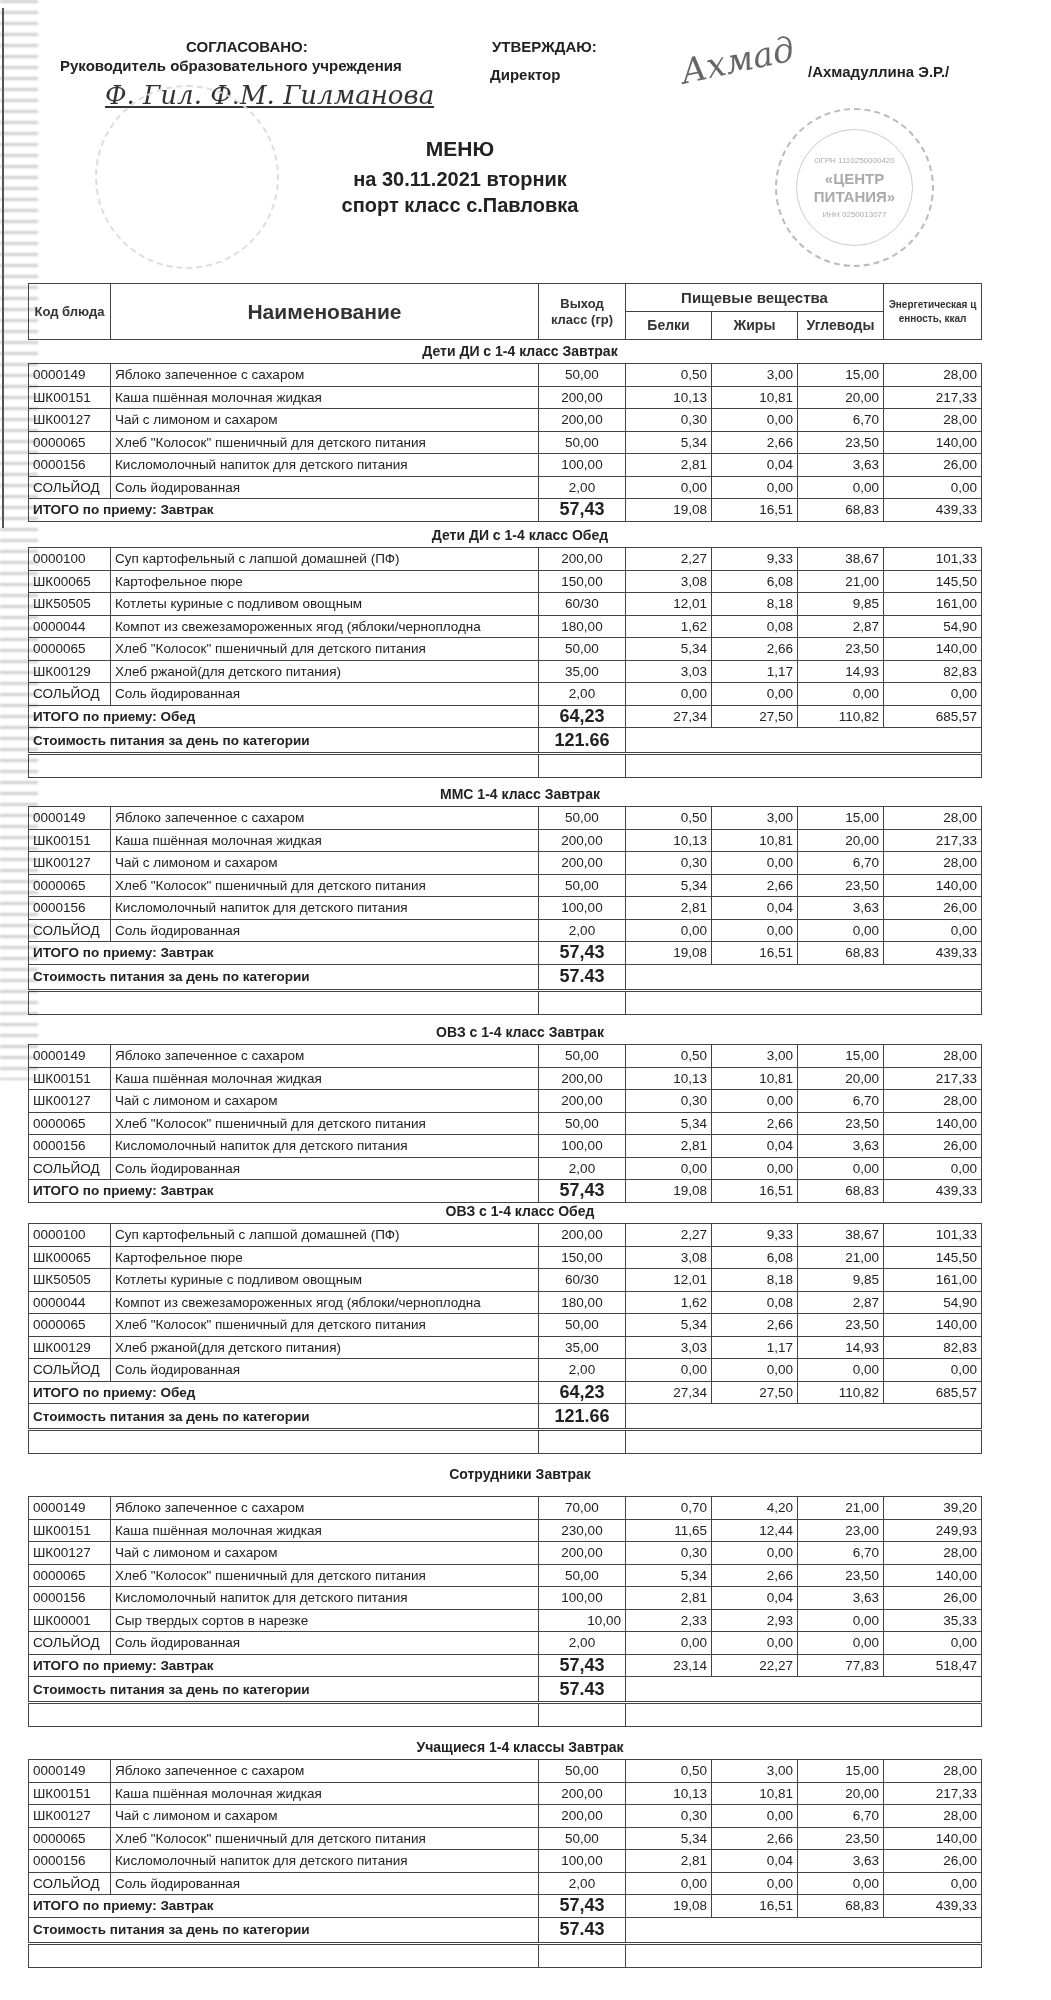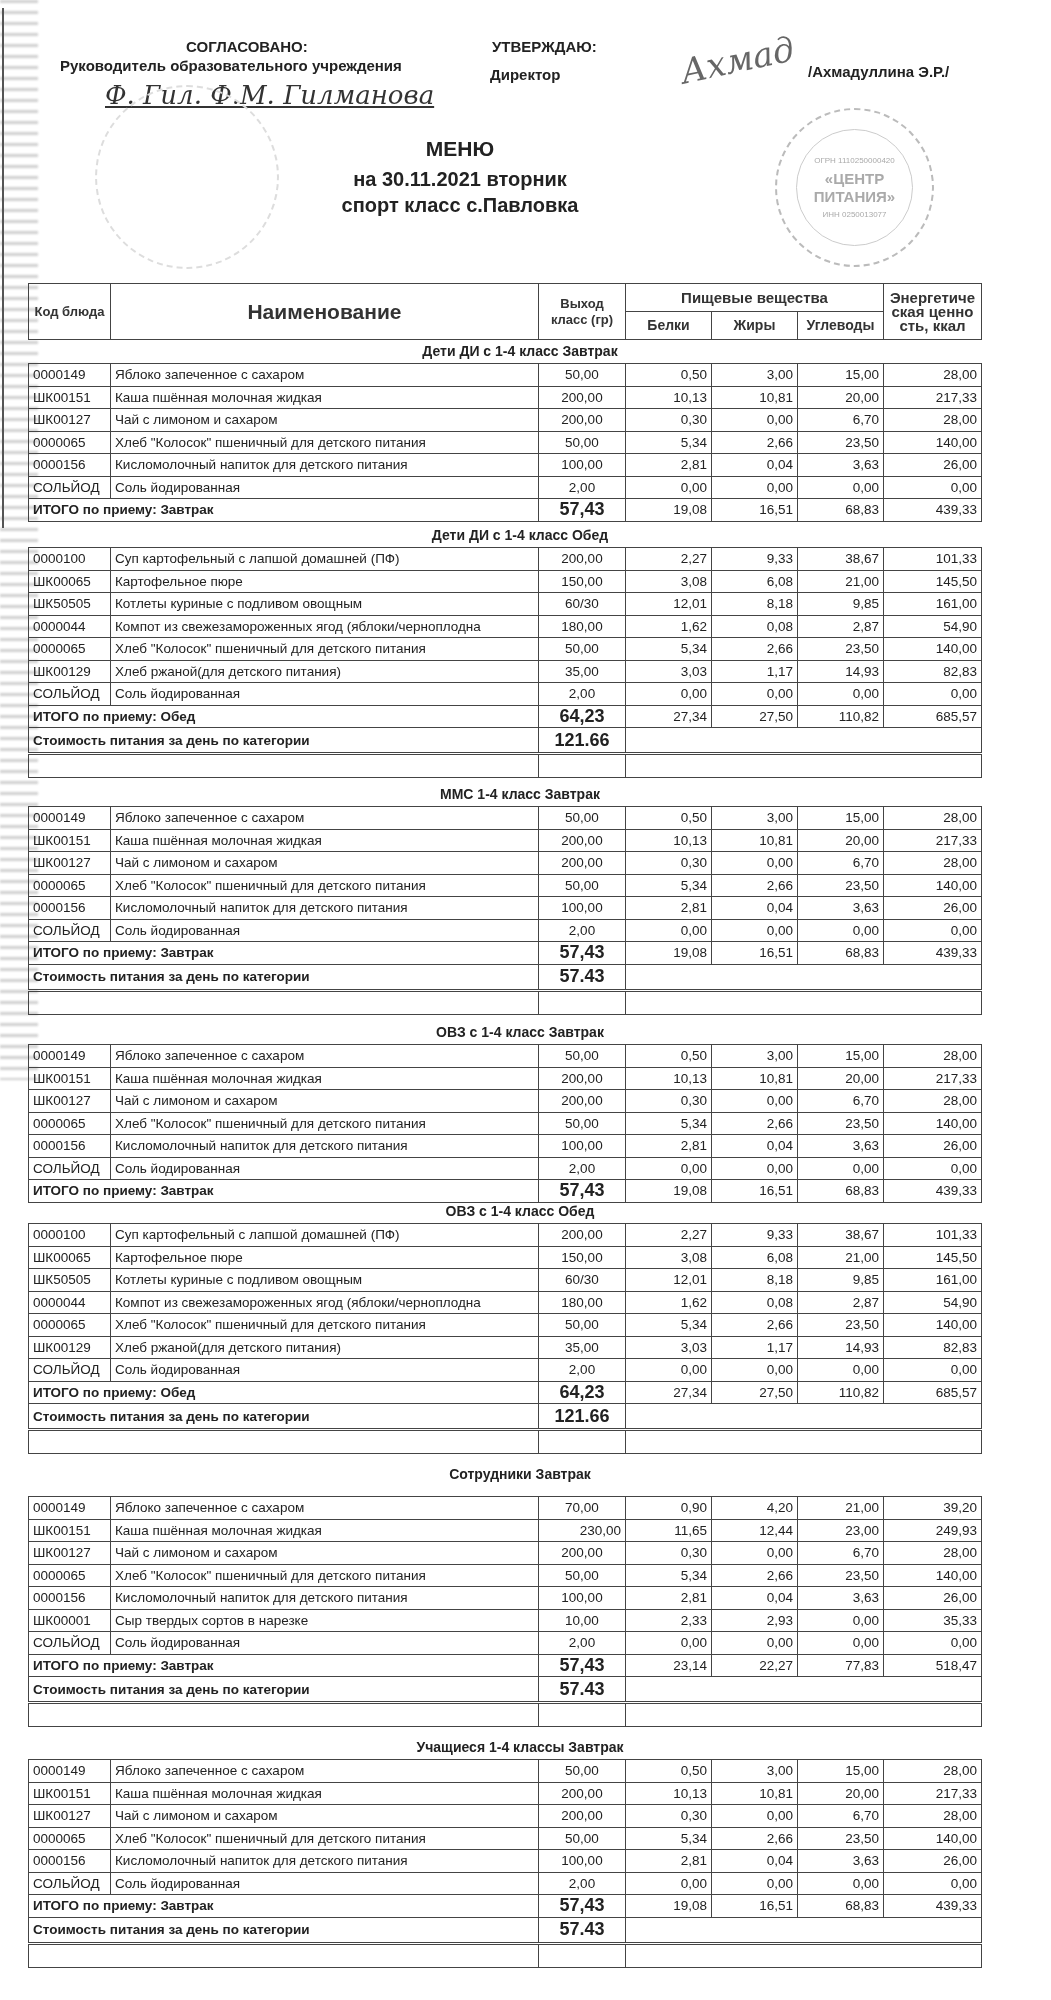--- a/index.html
+++ b/index.html
@@ -23,21 +23,21 @@
   .c-p { width:86px; } .c-f { width:86px; } .c-c { width:86px; } .c-k { width:98px; }
   td.num { text-align:right; }
   td.yield { text-align:center; }
   tr.total td { font-weight:bold; }
   tr.total td.num { font-weight:normal; }
   tr.total td.yield, tr.cost td.yield { font-weight:bold; font-size:18px; }
   tr.cost td { font-weight:bold; height:24px; border-bottom:3px double #444; }
   tr.blank td { height:22px; }
   thead th { font-weight:bold; color:#333; }
   .th-big { font-size:21px; }
-  .th-small { font-size:15px; line-height:14px; }
+  .th-small { font-size:10px; line-height:14px; }
   .th-mid { font-size:13px; line-height:16px; }
   .th-sub { font-size:14px; }
   .section-title { position:absolute; left:15px; width:1010px; text-align:center; font-weight:bold; font-size:14px; }
 </style>
 </head>
 <body>
 
 <div class="bleed"></div>
 <div class="bleed-line"></div>
 
@@ -527,29 +527,29 @@
         <col class="c-p">
         <col class="c-f">
         <col class="c-c">
         <col class="c-k">
       </colgroup>
       <tbody>
         <tr>
           <td class="">0000149</td>
           <td class="">Яблоко запеченное с сахаром</td>
           <td class="yield" style="text-align: center;">70,00</td>
-          <td class="num">0,90</td>
+          <td class="num">0,70</td>
           <td class="num">4,20</td>
           <td class="num">21,00</td>
           <td class="num">39,20</td>
         </tr>
         <tr>
           <td class="">ШК00151</td>
           <td class="">Каша пшённая молочная жидкая</td>
-          <td class="yield" style="text-align: right;">230,00</td>
+          <td class="yield" style="text-align: center;">230,00</td>
           <td class="num">11,65</td>
           <td class="num">12,44</td>
           <td class="num">23,00</td>
           <td class="num">249,93</td>
         </tr>
         <tr>
           <td class="">ШК00127</td>
           <td class="">Чай с лимоном и сахаром</td>
           <td class="yield" style="text-align: center;">200,00</td>
           <td class="num">0,30</td>
@@ -571,21 +571,21 @@
           <td class="">Кисломолочный напиток для детского питания</td>
           <td class="yield" style="text-align: center;">100,00</td>
           <td class="num">2,81</td>
           <td class="num">0,04</td>
           <td class="num">3,63</td>
           <td class="num">26,00</td>
         </tr>
         <tr>
           <td class="">ШК00001</td>
           <td class="">Сыр твердых сортов в нарезке</td>
-          <td class="yield" style="text-align: center;">10,00</td>
+          <td class="yield" style="text-align: right;">10,00</td>
           <td class="num">2,33</td>
           <td class="num">2,93</td>
           <td class="num">0,00</td>
           <td class="num">35,33</td>
         </tr>
         <tr>
           <td class="">СОЛЬЙОД</td>
           <td class="">Соль йодированная</td>
           <td class="yield" style="text-align: center;">2,00</td>
           <td class="num">0,00</td>

